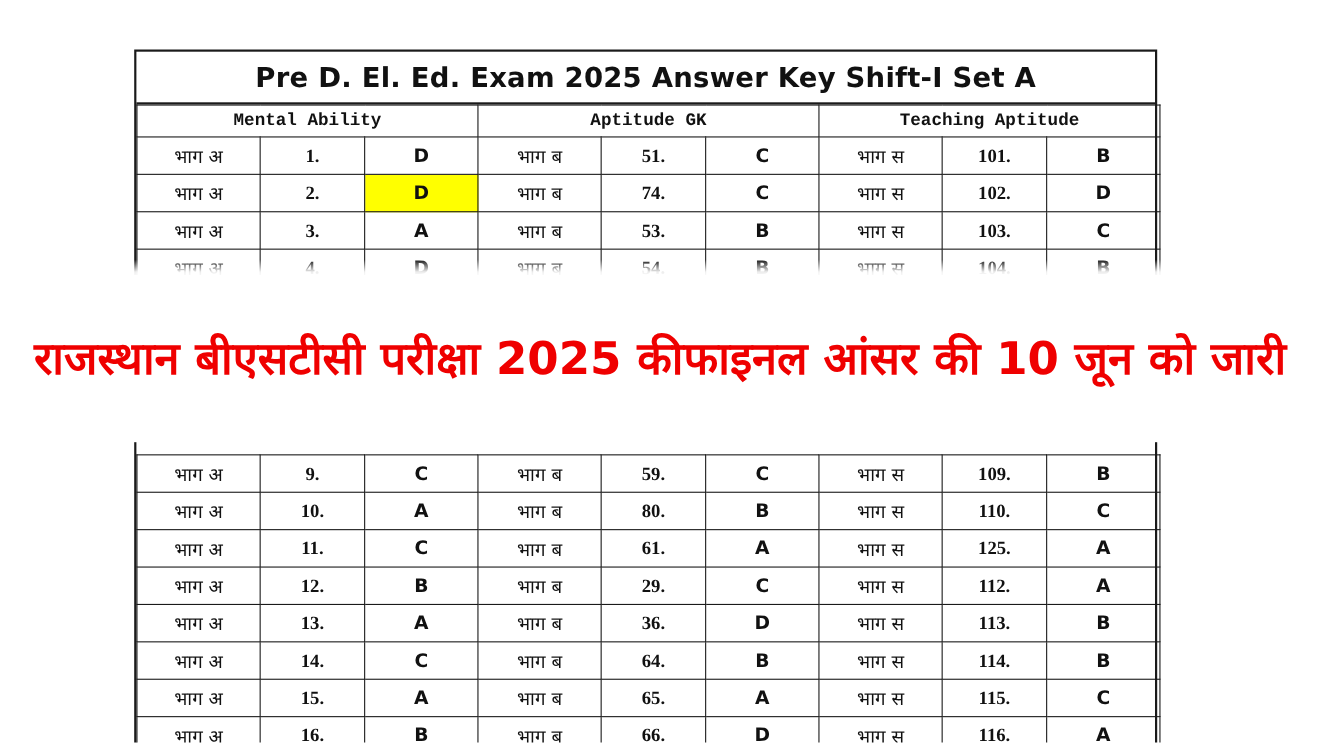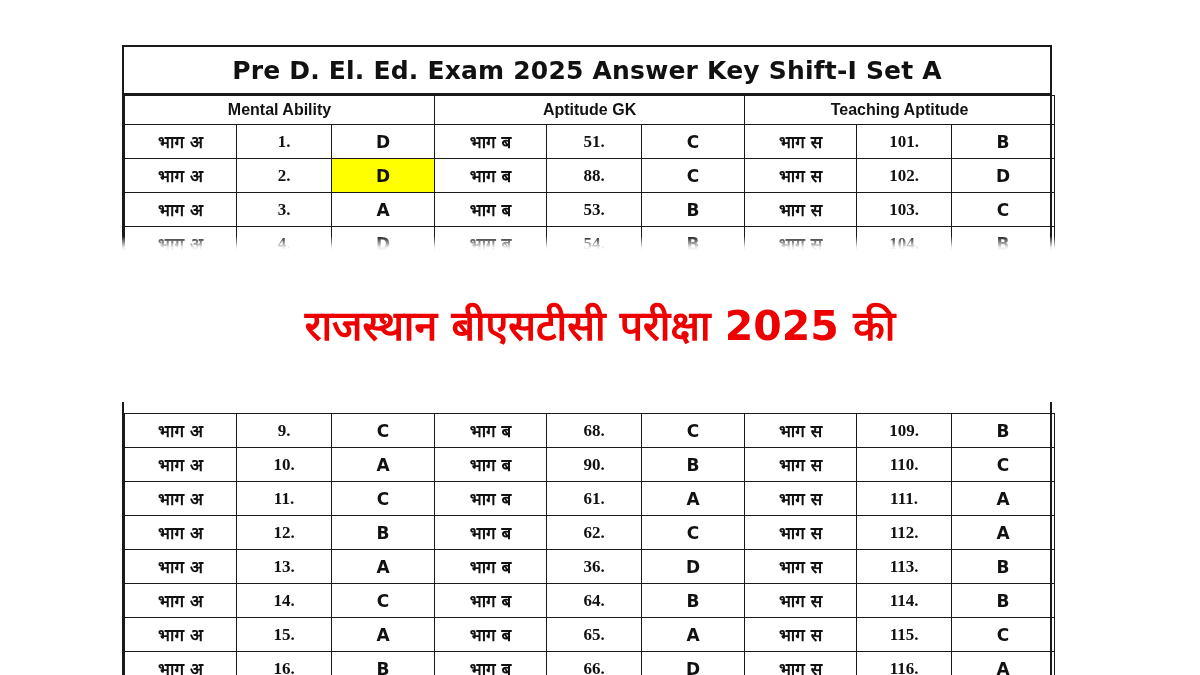--- a/index.html
+++ b/index.html
@@ -46,34 +46,34 @@
   table.akey td, table.akey th {
     border: 1.5px solid #1a1a1a;
     height: 33px;
     text-align: center;
     vertical-align: middle;
     font-size: 17px;
     color: #111111;
     padding: 0;
   }
   table.akey th {
-    font-family: Liberation Sans, sans-serif;
+    font-family: Liberation Mono, monospace;
     font-weight: bold;
     font-size: 16px;
     height: 28px;
   }
   
   col.c-part { width: 112px; }
   col.c-no   { width: 95px; }
   col.c-ans  { width: 103px; }
 
   .cell-part {
     font-family: "DejaVu Sans", sans-serif;
     font-size: 16px;
-    font-weight: bold;
+    font-weight: normal;
   }
   .cell-no {
     font-family: "Liberation Serif", serif;
     font-size: 19px;
     font-weight: bold;
   }
   .cell-ans {
     font-family: "DejaVu Sans", sans-serif;
     font-size: 15px;
     font-weight: bold;
@@ -155,21 +155,21 @@
         <td class="cell-ans">C</td>
         <td class="cell-part">भाग स</td>
         <td class="cell-no">101.</td>
         <td class="cell-ans">B</td>
       </tr>
       <tr>
         <td class="cell-part">भाग अ</td>
         <td class="cell-no">2.</td>
         <td class="cell-ans hl">D</td>
         <td class="cell-part">भाग ब</td>
-        <td class="cell-no">88.</td>
+        <td class="cell-no">74.</td>
         <td class="cell-ans">C</td>
         <td class="cell-part">भाग स</td>
         <td class="cell-no">102.</td>
         <td class="cell-ans">D</td>
       </tr>
       <tr>
         <td class="cell-part">भाग अ</td>
         <td class="cell-no">3.</td>
         <td class="cell-ans">A</td>
         <td class="cell-part">भाग ब</td>
@@ -191,54 +191,54 @@
         <td class="cell-ans">B</td>
       </tr>
       <tr>
         <td colspan="9" style="height:152px; border-left:none; border-right:none; border-top:none; border-bottom:none;"></td>
       </tr>
       <tr>
         <td class="cell-part">भाग अ</td>
         <td class="cell-no">9.</td>
         <td class="cell-ans">C</td>
         <td class="cell-part">भाग ब</td>
-        <td class="cell-no">68.</td>
+        <td class="cell-no">59.</td>
         <td class="cell-ans">C</td>
         <td class="cell-part">भाग स</td>
         <td class="cell-no">109.</td>
         <td class="cell-ans">B</td>
       </tr>
       <tr>
         <td class="cell-part">भाग अ</td>
         <td class="cell-no">10.</td>
         <td class="cell-ans">A</td>
         <td class="cell-part">भाग ब</td>
-        <td class="cell-no">90.</td>
+        <td class="cell-no">80.</td>
         <td class="cell-ans">B</td>
         <td class="cell-part">भाग स</td>
         <td class="cell-no">110.</td>
         <td class="cell-ans">C</td>
       </tr>
       <tr>
         <td class="cell-part">भाग अ</td>
         <td class="cell-no">11.</td>
         <td class="cell-ans">C</td>
         <td class="cell-part">भाग ब</td>
         <td class="cell-no">61.</td>
         <td class="cell-ans">A</td>
         <td class="cell-part">भाग स</td>
-        <td class="cell-no">111.</td>
+        <td class="cell-no">125.</td>
         <td class="cell-ans">A</td>
       </tr>
       <tr>
         <td class="cell-part">भाग अ</td>
         <td class="cell-no">12.</td>
         <td class="cell-ans">B</td>
         <td class="cell-part">भाग ब</td>
-        <td class="cell-no">62.</td>
+        <td class="cell-no">29.</td>
         <td class="cell-ans">C</td>
         <td class="cell-part">भाग स</td>
         <td class="cell-no">112.</td>
         <td class="cell-ans">A</td>
       </tr>
       <tr>
         <td class="cell-part">भाग अ</td>
         <td class="cell-no">13.</td>
         <td class="cell-ans">A</td>
         <td class="cell-part">भाग ब</td>
@@ -282,13 +282,14 @@
         <td class="cell-ans">A</td>
       </tr>
     </tbody>
   </table>
 </div>
 
 <div class="clip-top-fade"></div>
 
 <div id="headline">
   <div class="hl-line">राजस्थान बीएसटीसी परीक्षा 2025 की</div>
+  <div class="hl-line">फाइनल आंसर की 10 जून को जारी</div>
 </div>
 
 </body></html>

